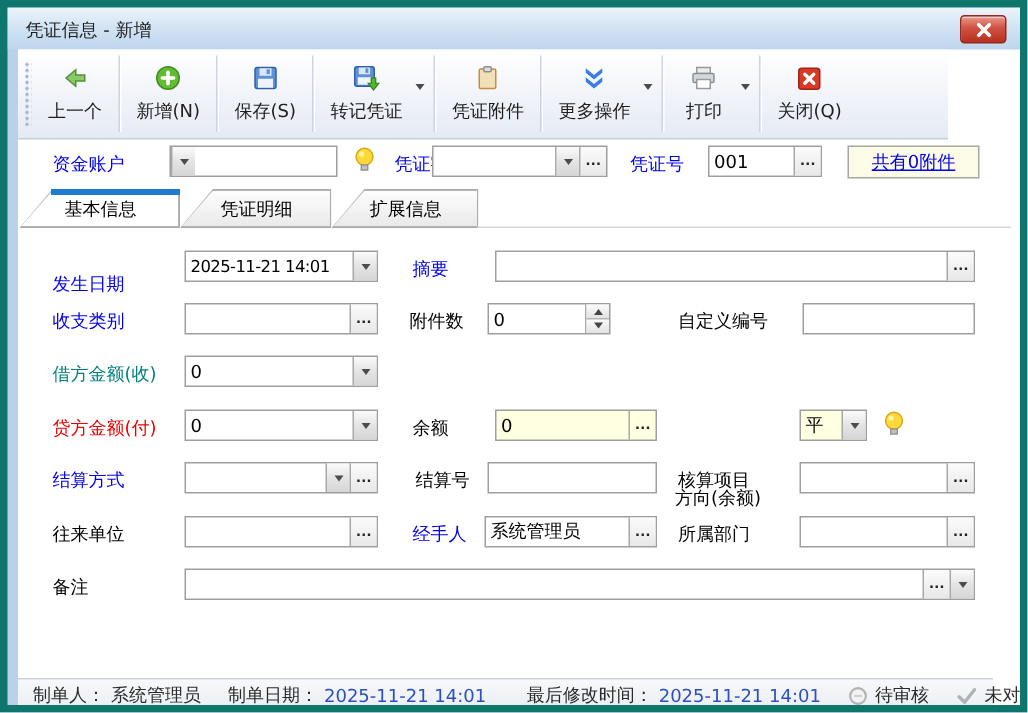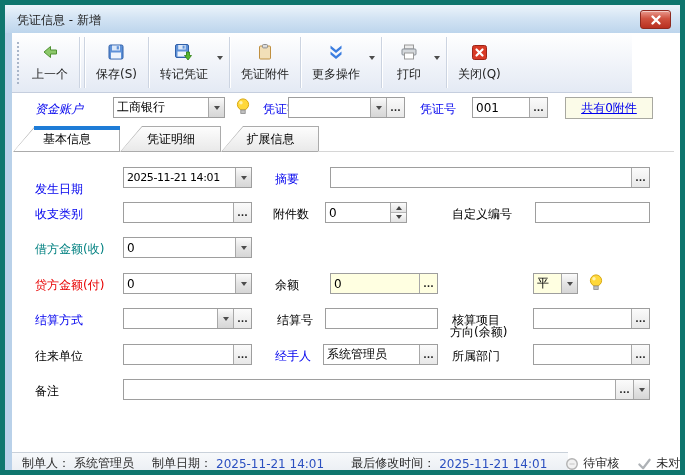--- a/index.html
+++ b/index.html
@@ -66,21 +66,21 @@
   .tab{position:absolute;top:121px;height:26px;}
   .tab .shape{position:absolute;inset:0;clip-path:polygon(0 100%,22px 0,100% 0,100% 100%);background:#ababab;}
   .tab .shape-in{position:absolute;inset:1px;clip-path:polygon(0 100%,21px 0,100% 0,100% 100%);
     background:linear-gradient(#fdfdfd,#e9e9e9);}
   .tab.active .shape-in{background:#ffffff;}
   .tab .topbar{display:none;}
   .tab.active .topbar{display:block;position:absolute;left:21px;right:0;top:0;height:4px;background:#1e7cd7;}
   .tab-label{position:relative;text-align:center;line-height:26px;padding-left:1px;white-space:nowrap;}
   .tabstrip-line{position:absolute;left:313px;top:146px;width:356px;height:1px;background:#d6d6d6;}
   
-  .statusbar{position:absolute;left:7px;top:447px;width:556px;height:22px;
+  .statusbar{position:absolute;left:7px;top:447px;width:650px;height:22px;
     background:linear-gradient(#f7f9fb,#e9edf2);border-top:1px solid #c9d1da;
     display:flex;align-items:center;padding:0 10px;gap:9px;color:#2a2a2a;}
   .sb-sep{width:1px;height:13px;background:#c3c3c3;}
   .sb-item{display:flex;align-items:center;gap:4px;white-space:nowrap;}
   .sb-date{color:#2b4fc0;}
   .sb-gap{width:46px;}
 </style>
 </head>
 <body>
 
@@ -105,20 +105,29 @@
         <svg width="18" height="18" viewBox="0 0 18 18">
             <path d="M9.5 3.5 L3 9 L9.5 14.5 V11 H15.5 V7 H9.5 Z" fill="#8cc86a" stroke="#4f9132" stroke-width="1"></path>
           </svg>
       </span>
       <span class="tlabel">上一个</span>
     </div>
 
 
     <div class="tb-sep"></div>
 
+    <div class="tb-btn">
+      <span class="ticon">
+        <svg width="18" height="18" viewBox="0 0 18 18">
+            <circle cx="9" cy="9" r="7.5" fill="#63bb35" stroke="#3f8f1c"></circle>
+            <path d="M9 5.2 V12.8 M5.2 9 H12.8" stroke="#ffffff" stroke-width="2.4" stroke-linecap="round"></path>
+          </svg>
+      </span>
+      <span class="tlabel">新增(N)</span>
+    </div>
 
     <div class="tb-sep"></div>
 
     <div class="tb-btn">
       <span class="ticon">
         <svg width="18" height="18" viewBox="0 0 18 18">
             <rect x="2" y="2" width="14" height="14" rx="1.5" fill="#5e91d8" stroke="#2f5fa8"></rect>
             <rect x="5" y="2.5" width="8" height="5" fill="#dce8f8"></rect>
             <rect x="9.7" y="3.2" width="2.2" height="3.2" fill="#5e91d8"></rect>
             <rect x="4" y="9.5" width="10" height="6" fill="#eef4fc"></rect>
@@ -194,23 +203,22 @@
       <span class="ticon">
         <svg width="17" height="17" viewBox="0 0 17 17">
             <rect x="1.5" y="1.5" width="14" height="14" rx="2" fill="#d83a26" stroke="#9c2418"></rect>
             <path d="M5.5 5.5 L11.5 11.5 M11.5 5.5 L5.5 11.5" stroke="#ffffff" stroke-width="2.2" stroke-linecap="round"></path>
           </svg>
       </span>
       <span class="tlabel">关闭(Q)</span>
     </div>
   </div>
 
-  <span class="lbl blue" style="left:30px;top:96px;font-style:italic;">资金账户</span>
+  <span class="lbl blue" style="left:30px;top:96px;">资金账户</span>
   <div class="fld" style="left:108px;top:92px;width:112px;">
-    <input class="focus-text" value="工商银行" style="">
     <button class="dd-btn">
         <span class="tri-dn"></span>
       </button>
   </div>
   <span class="bulb" style="left:229px;top:92px;">
     <svg width="18" height="20" viewBox="0 0 18 20">
         <circle cx="9" cy="7.5" r="5.6" fill="#ffd83a" stroke="#d8a810"></circle>
         <circle cx="7" cy="5.7" r="1.7" fill="#fff3b0"></circle>
         <rect x="6.8" y="13" width="4.4" height="3.4" fill="#c0c0c0" stroke="#8a8a8a" stroke-width="0.8"></rect>
       </svg>

